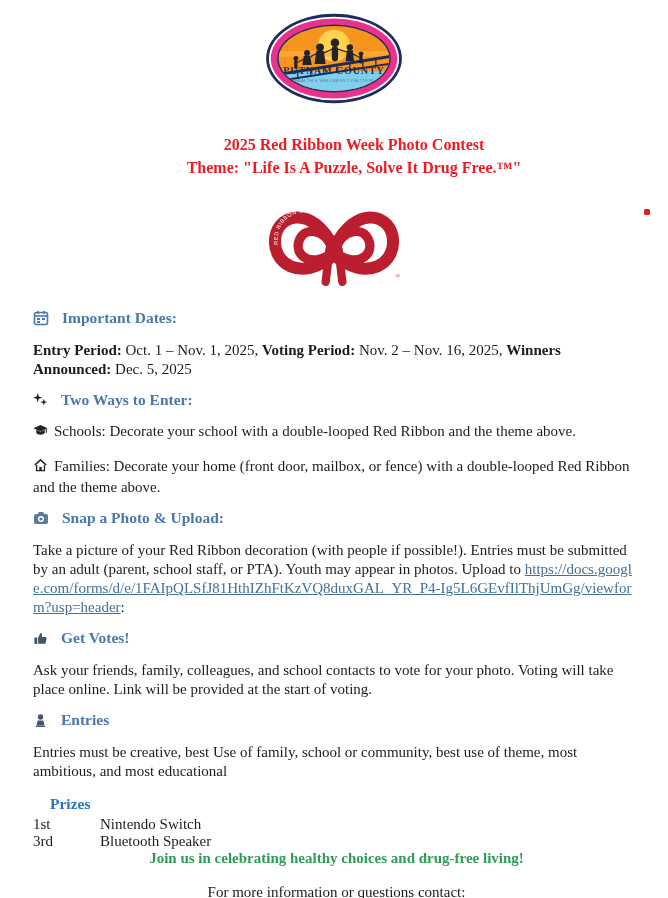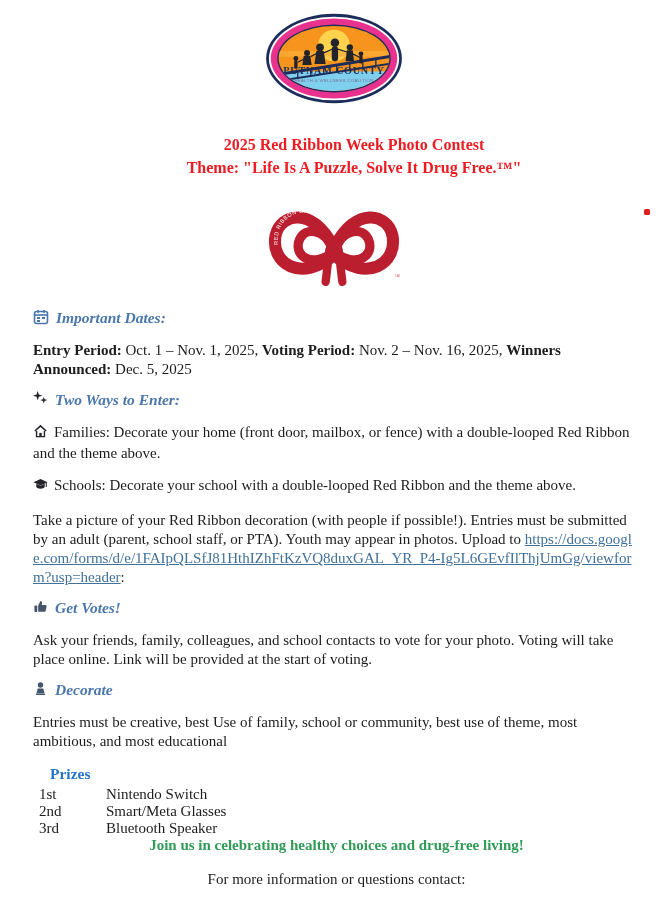--- a/index.html
+++ b/index.html
@@ -4,27 +4,27 @@
 <style>
   html,body{margin:0;padding:0;}
   body{
     width:668px;height:898px;background:#ffffff;position:relative;overflow:hidden;
     font-family:"Liberation Serif","DejaVu Serif",serif;color:#1c1c1c;
   }
   .logo-wrap{text-align:center;margin-top:12px;}
   .title-block{margin-top:24px;text-align:center;font-weight:bold;font-size:16px;line-height:23px;color:#ed1b22;margin-left:40px;}
   .ribbon-wrap{margin-top:12px;text-align:center;}
   .content{padding:0 28px 0 33px;}
-  .sec-head{display:flex;align-items:flex-start;gap:7px;color:#4a77ad;font-weight:bold;font-size:15.5px;margin:12px 0 7px;font-style:italic;}
+  .sec-head{display:flex;align-items:center;gap:13px;color:#4a77ad;font-weight:bold;font-size:15.5px;margin:12px 0 7px;}
   .sec-head .ic{flex:0 0 auto;display:inline-flex;}
   .content p{margin:14px 0 9px;font-size:15px;line-height:19px;}
   .inline-ic{display:inline-block;vertical-align:-2px;margin-right:6px;}
   a.doc-link{color:#41709b;text-decoration:underline;word-break:break-all;cursor:pointer;}
   .prizes-head{color:#2674c8;font-weight:bold;font-size:15.5px;margin:14px 17px 3px;}
-  .prize-row{display:flex;font-size:15px;line-height:17px;margin-left:6px;}
+  .prize-row{display:flex;font-size:15px;line-height:17px;}
   .prize-rank{width:67px;}
   .tagline{text-align:center;font-weight:bold;font-size:15px;color:#2f9b57;}
   .contact{margin-top:16px;text-align:center;font-size:15px;line-height:19px;}
   .red-dot{position:absolute;left:644px;top:209px;width:6px;height:6px;background:#e01f1f;border-radius:1.5px;}
 </style>
 </head>
 <body>
 
 <div class="logo-wrap">
   <svg width="140" height="93" viewBox="0 0 150 100">
@@ -129,31 +129,42 @@
 
   <div class="sec-head">
     <span class="ic">
       <svg width="15" height="15" viewBox="0 0 16 16" fill="#23232a">
           <path d="M5,0 L6.2,3.8 L10,5 L6.2,6.2 L5,10 L3.8,6.2 L0,5 L3.8,3.8 Z"></path>
           <path d="M11.5,6 L12.4,8.8 L15.2,9.7 L12.4,10.6 L11.5,13.4 L10.6,10.6 L7.8,9.7 L10.6,8.8 Z"></path>
         </svg>
     </span>
     <span>Two Ways to Enter:</span>
   </div>
+  <p style="margin-top:13px;"><span class="inline-ic"><svg width="15" height="15" viewBox="0 0 16 16" fill="#23232a">
+          <path d="M8,2 L15.5,5.5 L8,9 L0.5,5.5 Z"></path>
+          <path d="M3.5,7.2 L3.5,10.5 C3.5,11.6 5.5,12.6 8,12.6 C10.5,12.6 12.5,11.6 12.5,10.5 L12.5,7.2 L8,9.3 Z"></path>
+          <rect x="13.6" y="6" width="1.1" height="4.6"></rect>
+        </svg></span><span>Schools: Decorate your school with a double-looped Red Ribbon and the theme above.</span></p>
   <p><span class="inline-ic"><svg width="15" height="15" viewBox="0 0 16 16">
           <path d="M2,7.5 L8,2 L14,7.5" fill="none" stroke="#23232a" stroke-width="1.7"></path>
           <path d="M3.8,7.5 L3.8,13.5 L12.2,13.5 L12.2,7.5" fill="none" stroke="#23232a" stroke-width="1.5"></path>
           <rect x="6.7" y="9.5" width="2.6" height="4" fill="#23232a"></rect>
         </svg></span><span>Families: Decorate your home (front door, mailbox, or fence) with a double-looped Red Ribbon and the theme above.</span></p>
-  <p style="margin-top:13px;"><span class="inline-ic"><svg width="15" height="15" viewBox="0 0 16 16" fill="#23232a">
-          <path d="M8,2 L15.5,5.5 L8,9 L0.5,5.5 Z"></path>
-          <path d="M3.5,7.2 L3.5,10.5 C3.5,11.6 5.5,12.6 8,12.6 C10.5,12.6 12.5,11.6 12.5,10.5 L12.5,7.2 L8,9.3 Z"></path>
-          <rect x="13.6" y="6" width="1.1" height="4.6"></rect>
-        </svg></span><span>Schools: Decorate your school with a double-looped Red Ribbon and the theme above.</span></p>
-
+
+  <div class="sec-head">
+    <span class="ic">
+      <svg width="16" height="16" viewBox="0 0 16 16">
+          <rect x="1" y="4" width="14" height="10" rx="2" fill="#5b7a99"></rect>
+          <rect x="5.2" y="2" width="5.6" height="3" rx="1" fill="#5b7a99"></rect>
+          <circle cx="8" cy="9" r="3" fill="#ffffff"></circle>
+          <circle cx="8" cy="9" r="1.6" fill="#5b7a99"></circle>
+        </svg>
+    </span>
+    <span>Snap a Photo &amp; Upload:</span>
+  </div>
   <p><span>Take a picture of your Red Ribbon decoration (with people if possible!). Entries must be submitted by an adult (parent, school staff, or PTA). Youth may appear in photos. Upload to </span><a href="#" class="doc-link">https://docs.google.com/forms/d/e/1FAIpQLSfJ81HthIZhFtKzVQ8duxGAL_YR_P4-Ig5L6GEvfIlThjUmGg/viewform?usp=header</a><span>:</span></p>
 
   <div class="sec-head">
     <span class="ic">
       <svg width="15" height="15" viewBox="0 0 16 16" fill="#44546a">
           <path d="M5.5,7 L8,2.2 C8.9,2.2 9.7,3 9.7,4 L9.4,6.3 L13.2,6.3 C14.1,6.3 14.7,7.1 14.5,8 L13.5,12.4 C13.3,13.2 12.7,13.7 11.9,13.7 L5.5,13.7 Z"></path>
           <rect x="1.5" y="6.8" width="3" height="7" rx="0.8"></rect>
         </svg>
     </span>
     <span>Get Votes!</span>
@@ -161,35 +172,31 @@
   <p>Ask your friends, family, colleagues, and school contacts to vote for your photo. Voting will take place online. Link will be provided at the start of voting.</p>
 
   <div class="sec-head">
     <span class="ic">
       <svg width="15" height="15" viewBox="0 0 16 16" fill="#44546a">
           <circle cx="8" cy="4.2" r="2.9"></circle>
           <path d="M5,8 L11,8 L12.3,13 L3.7,13 Z"></path>
           <rect x="3" y="13.4" width="10" height="1.6" rx="0.8"></rect>
         </svg>
     </span>
-    <span>Decorate</span>
+    <span>Entries</span>
   </div>
   <p>Entries must be creative, best Use of family, school or community, best use of theme, most ambitious, and most educational</p>
 
   <div class="prizes-head">Prizes</div>
   <div>
     <div class="prize-row">
       <span class="prize-rank">1st</span>
       <span>Nintendo Switch</span>
     </div>
     <div class="prize-row">
-      <span class="prize-rank">2nd</span>
-      <span>Smart/Meta Glasses</span>
-    </div>
-    <div class="prize-row">
       <span class="prize-rank">3rd</span>
       <span>Bluetooth Speaker</span>
     </div>
   </div>
 
   <div class="tagline">Join us in celebrating healthy choices and drug-free living!</div>
 
   <div class="contact">
     <div>For more information or questions contact:</div>
 

